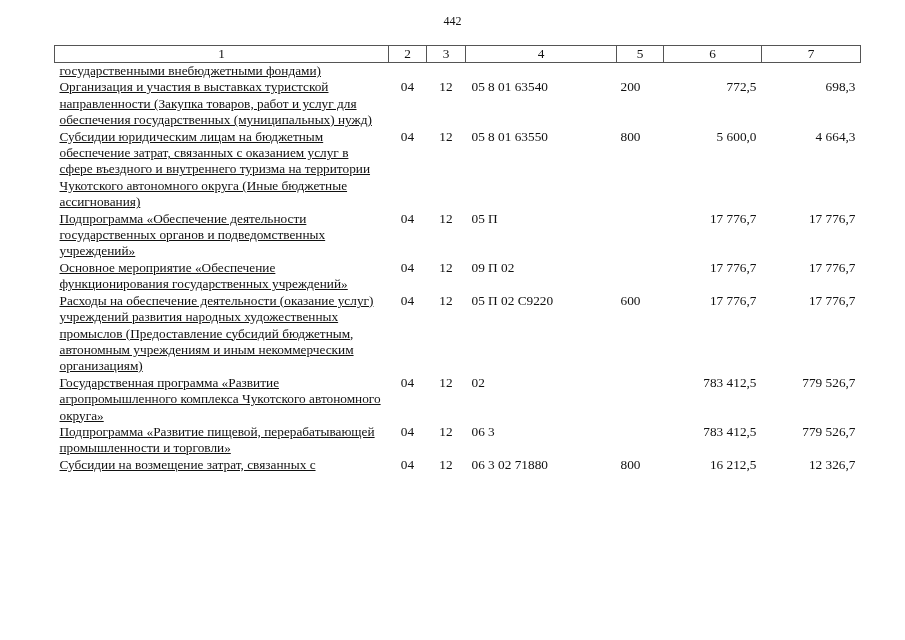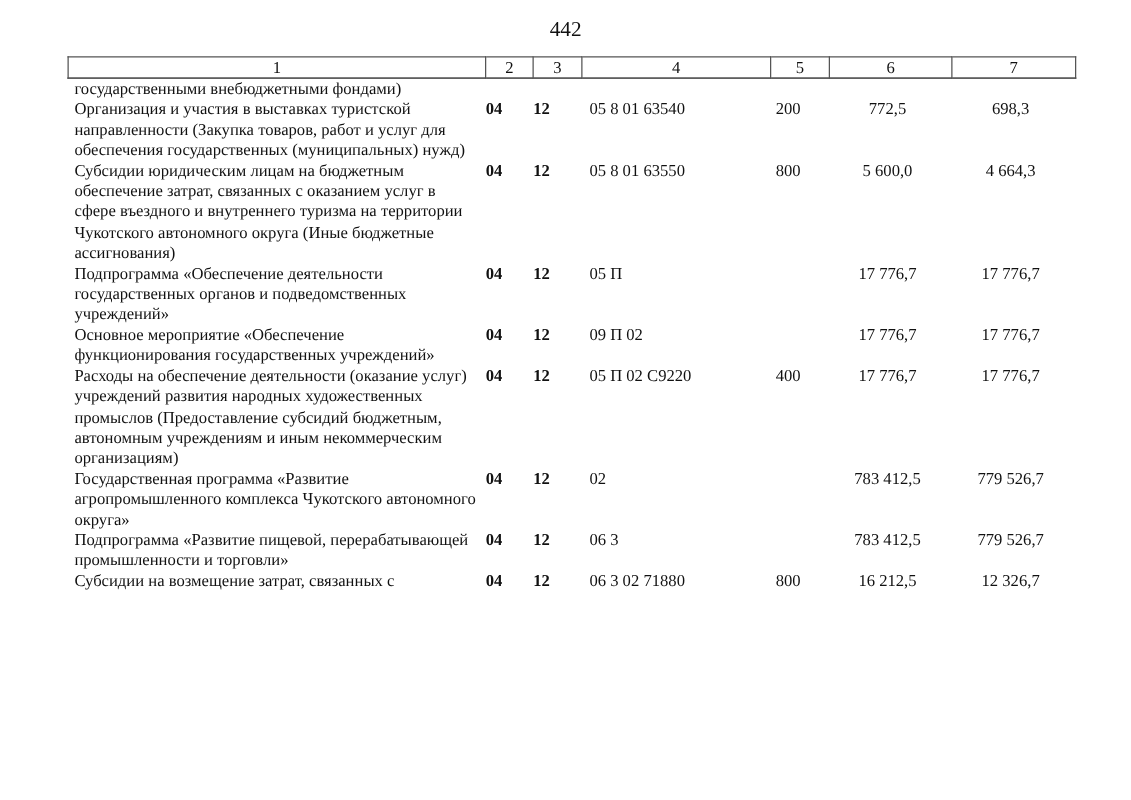--- a/index.html
+++ b/index.html
@@ -1,30 +1,30 @@
 <!DOCTYPE html>
 <html><head>
 <meta charset="utf-8">
 <style>
   html, body { margin: 0; padding: 0; background: #ffffff; }
   body { width: 905px; height: 640px; position: relative; overflow: hidden;
          font-family: "Liberation Serif", serif; color: #111; }
   .page-number { position: absolute; top: 14px; left: 0; width: 905px; text-align: center;
-                 font-size: 17px; }
+                 font-size: 12px; }
   table { position: absolute; left: 54px; top: 45px; border-collapse: collapse;
           table-layout: fixed; width: 806px; font-size: 13.3px; line-height: 16.4px; }
   col.c1 { width: 334px; } col.c2 { width: 38px; } col.c3 { width: 39px; }
   col.c4 { width: 151px; } col.c5 { width: 47px; } col.c6 { width: 98px; } col.c7 { width: 99px; }
   thead th { font-weight: normal; border: 1px solid #555; height: 16px; padding: 0;
              text-align: center; line-height: 16px; }
   tbody td { vertical-align: top; padding: 0; }
-  td.name { padding-left: 5px; padding-right: 4px; }
-  td.c-center { text-align: left; font-weight: bold; }
+  td.name { padding-left: 5px; padding-right: 4px; text-decoration: underline; }
+  td.c-center { text-align: center; }
   td.c-left { padding-left: 6px; }
-  td.c-num { text-align: center; padding-right: 5px; font-family: Liberation Serif, serif; }
+  td.c-num { text-align: right; padding-right: 5px; font-family: Liberation Serif, serif; }
   td.c5 { padding-left: 4px; }
 </style>
 </head>
 <body>
 
 <div class="page-number">442</div>
 
 <table>
   <colgroup>
     <col class="c1">
@@ -90,21 +90,21 @@
         <td class="c-left">09 П 02</td>
         <td class="c5"></td>
         <td class="c-num">17 776,7</td>
         <td class="c-num">17 776,7</td>
       </tr>
       <tr>
         <td class="name">Расходы на обеспечение деятельности (оказание услуг) учреждений развития народных художественных промыслов (Предоставление субсидий бюджетным, автономным учреждениям и иным некоммерческим организациям)</td>
         <td class="c-center">04</td>
         <td class="c-center">12</td>
         <td class="c-left">05 П 02 С9220</td>
-        <td class="c5">400</td>
+        <td class="c5">600</td>
         <td class="c-num">17 776,7</td>
         <td class="c-num">17 776,7</td>
       </tr>
       <tr>
         <td class="name">Государственная программа «Развитие агропромышленного комплекса Чукотского автономного округа»</td>
         <td class="c-center">04</td>
         <td class="c-center">12</td>
         <td class="c-left">02</td>
         <td class="c5"></td>
         <td class="c-num">783 412,5</td>

